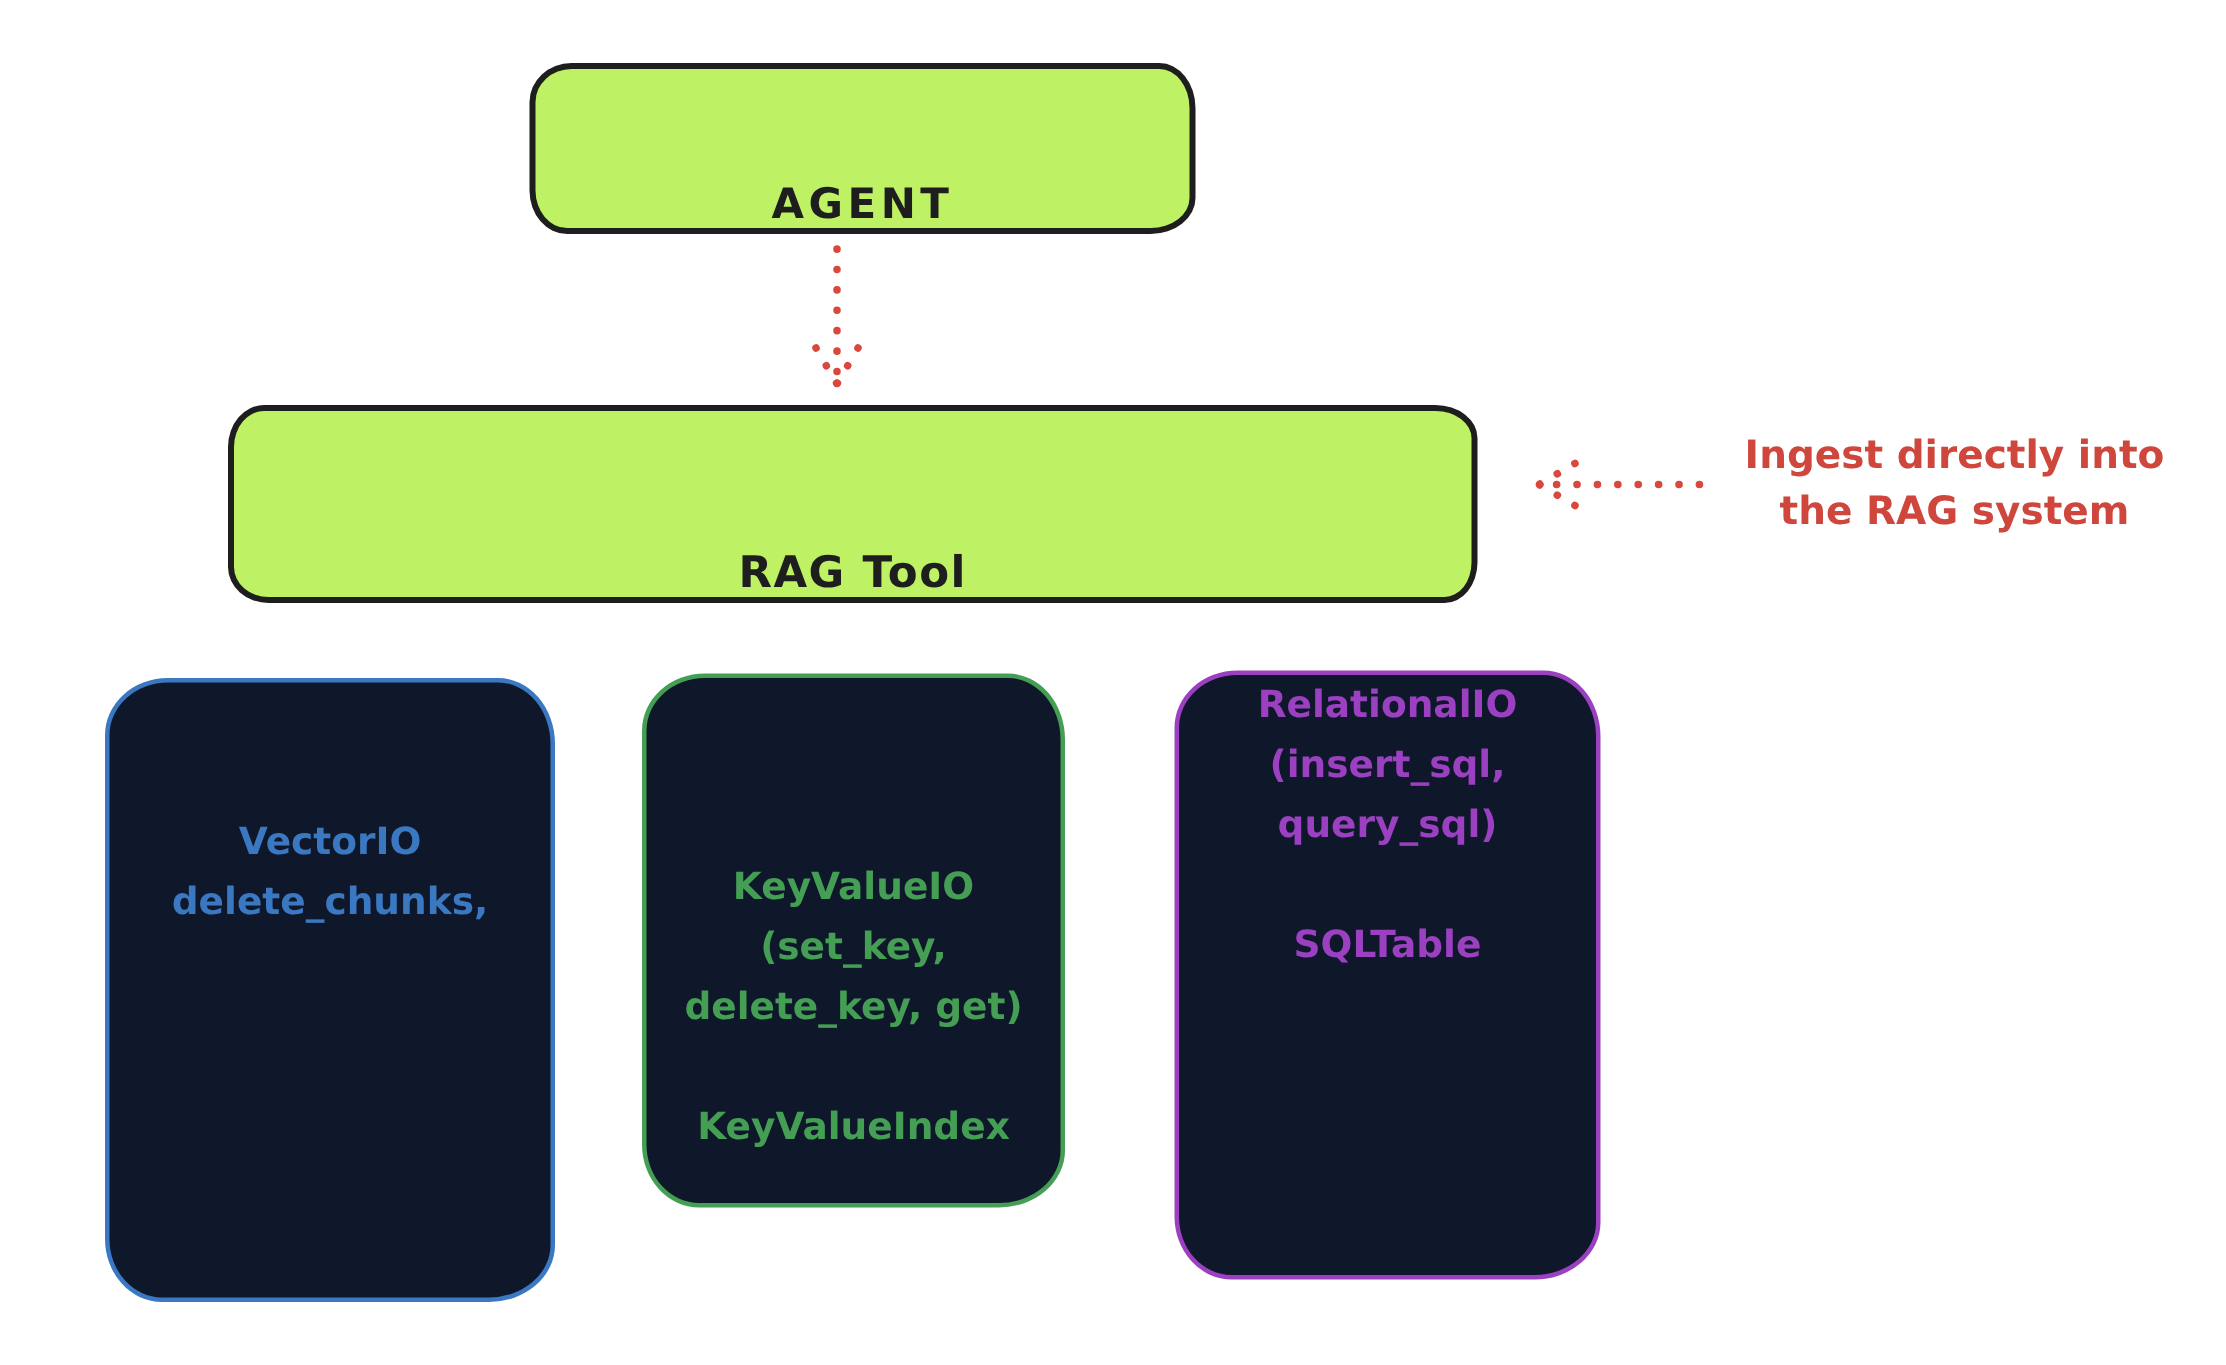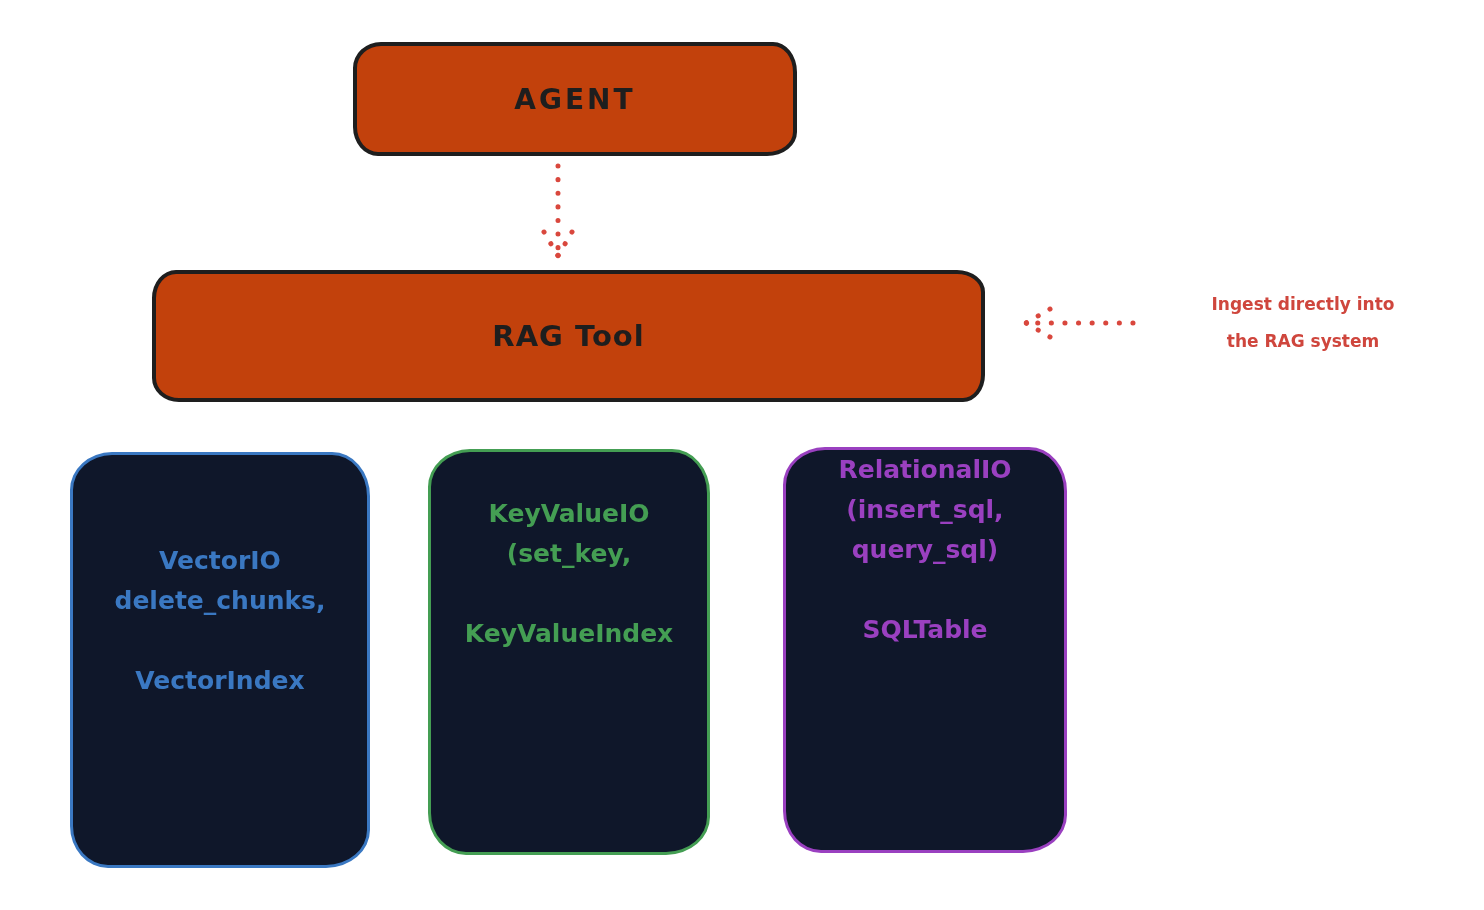--- a/index.html
+++ b/index.html
@@ -10,22 +10,22 @@
     position: relative; overflow: hidden;
   }
   .canvas {
     position: absolute; left: 0; top: 0;
     width: 1484px; height: 910px; background: #ffffff;
   }
   
   .node {
     position: absolute;
     border: 4px solid #1e1e1e;
-    background: #c2410c;
-    display: flex; align-items: center; justify-content: center;
+    background: #bef264;
+    display: flex; align-items: flex-end; justify-content: center;
     color: #1e1e1e;
     font-weight: 700;
   }
   .agent-box {
     left: 353px; top: 42px; width: 444px; height: 114px;
     border-radius: 28px 24px 30px 25px / 26px 30px 24px 29px;
     font-size: 28px; letter-spacing: 3px;
   }
   .rag-box {
     left: 152px; top: 270px; width: 833px; height: 132px;
@@ -42,32 +42,32 @@
     font-size: 25px;
     line-height: 40px;
   }
   .store-box .spacer { height: 40px; }
   .blue-box {
     left: 70px; top: 452px; width: 300px; height: 416px;
     border: 3.5px solid #3a78c2; color: #3a78c2;
     padding-top: 86px;
   }
   .green-box {
-    left: 428px; top: 449px; width: 282px; height: 406px;
+    left: 428px; top: 449px; width: 282px; height: 356px;
     border: 3.5px solid #449e53; color: #449e53;
-    padding-top: 42px;
+    padding-top: 119px;
   }
   .purple-box {
     left: 783px; top: 447px; width: 284px; height: 406px;
     border: 3.5px solid #9a40c0; color: #9a40c0;
   }
   
   .annotation {
     position: absolute; left: 1128px; top: 286px; width: 350px;
-    color: #cf463d; font-weight: 700; font-size: 17px;
+    color: #cf463d; font-weight: 700; font-size: 26px;
     line-height: 37px; text-align: center;
   }
   .arrow-svg { position: absolute; }
   .v-arrow { left: 538px; top: 162px; }
   .h-arrow { left: 1016px; top: 300px; }
 </style>
 </head>
 <body>
 
 <div class="canvas">
@@ -98,26 +98,26 @@
 
   <div class="annotation">
     <div>Ingest directly into</div>
     <div>the RAG system</div>
   </div>
 
   <div class="store-box blue-box">
     <div>VectorIO</div>
     <div>delete_chunks,</div>
     <div class="spacer"></div>
-    <div>VectorIndex</div>
   </div>
 
   <div class="store-box green-box">
     <div>KeyValueIO</div>
     <div>(set_key,</div>
+    <div>delete_key, get)</div>
     <div class="spacer"></div>
     <div>KeyValueIndex</div>
   </div>
 
   <div class="store-box purple-box">
     <div>RelationalIO</div>
     <div>(insert_sql,</div>
     <div>query_sql)</div>
     <div class="spacer"></div>
     <div>SQLTable</div>

